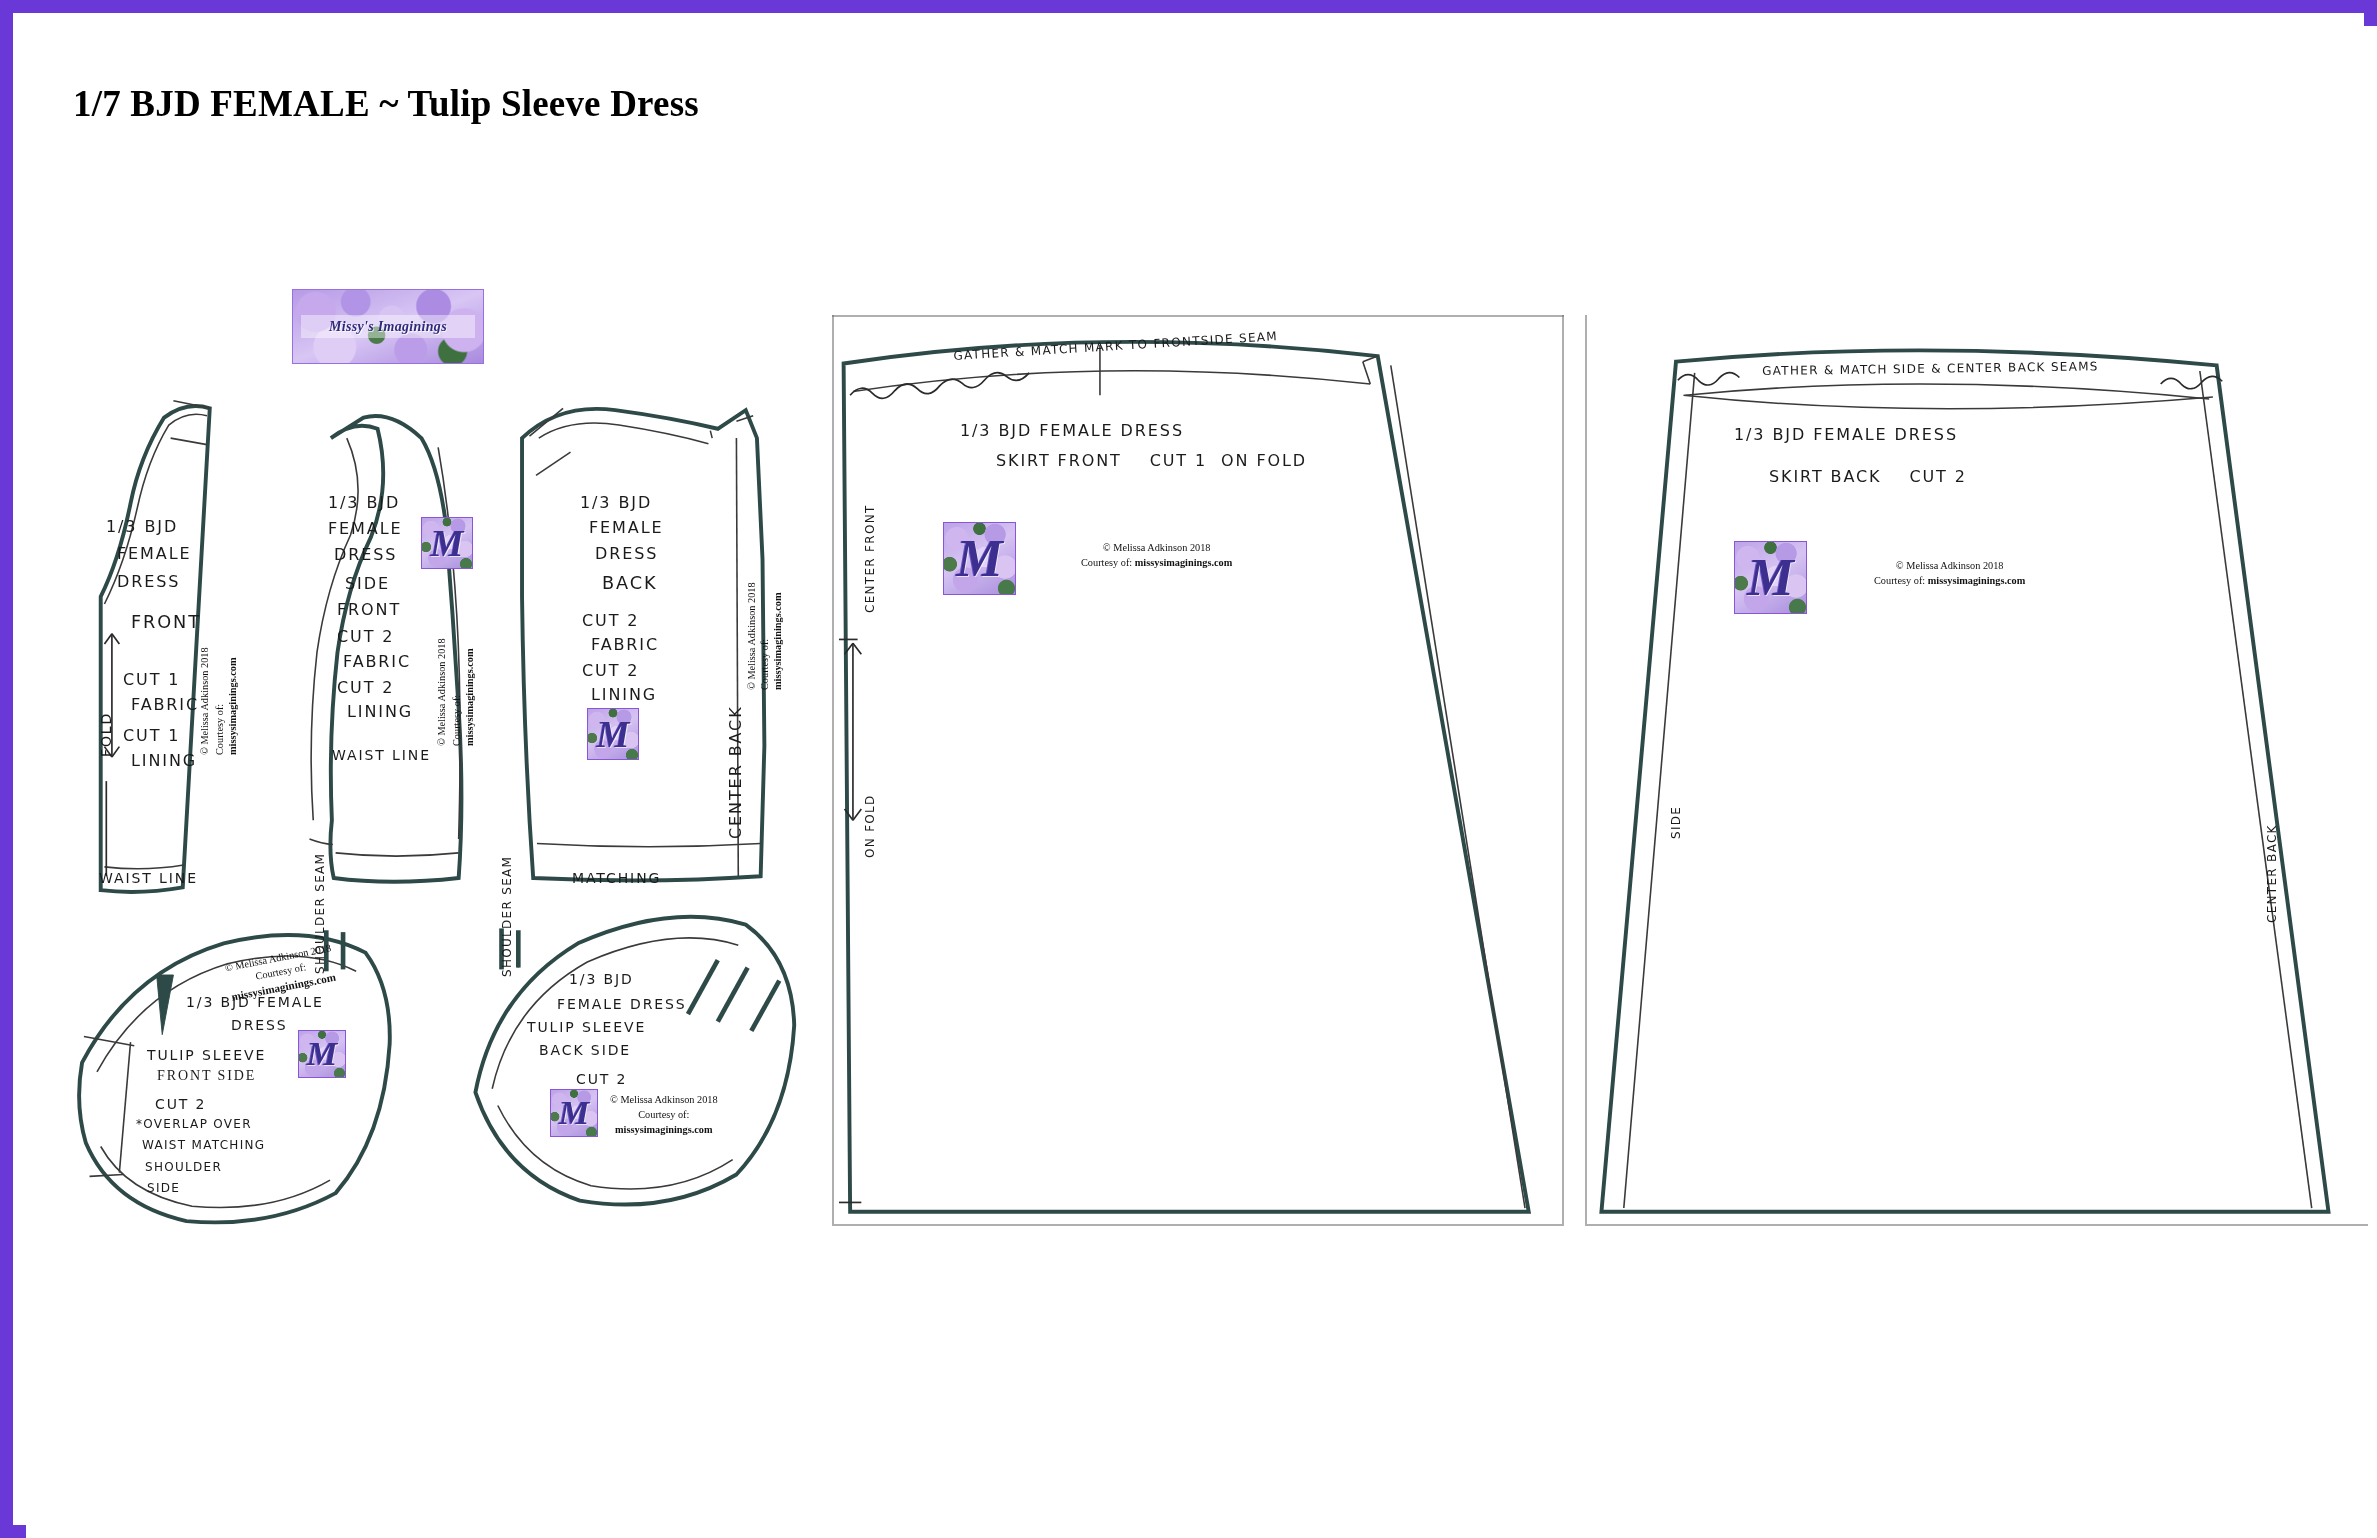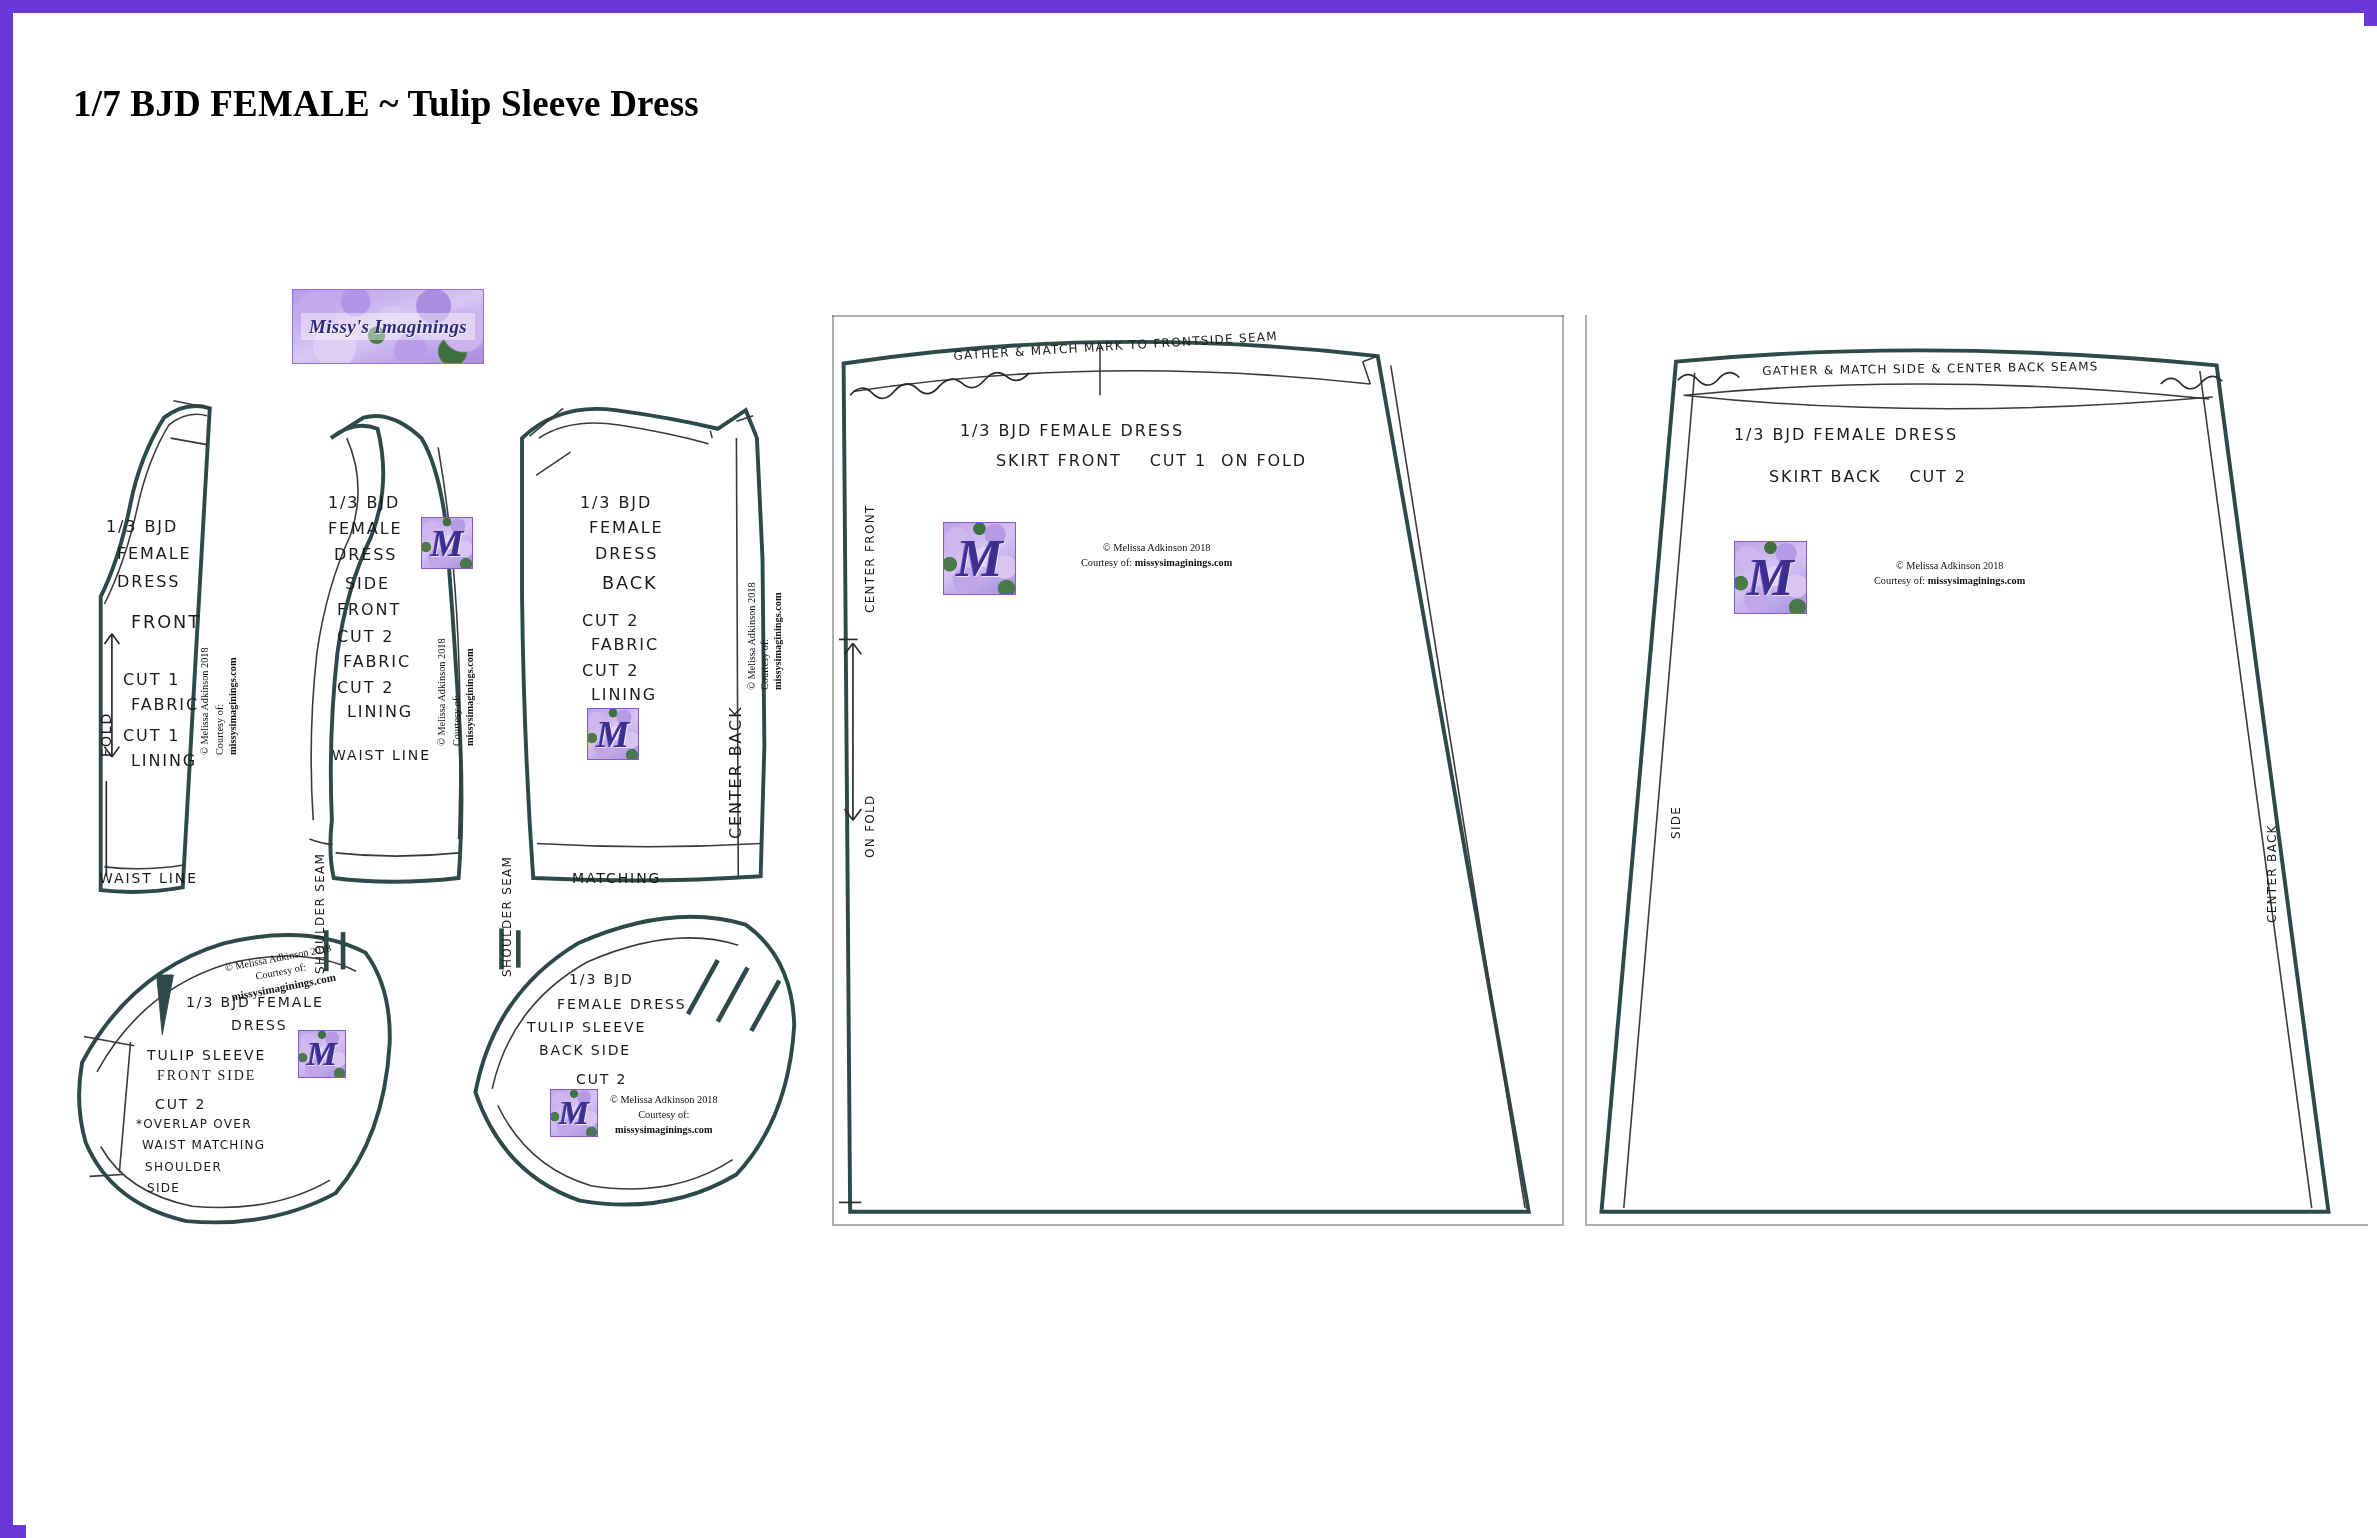--- a/index.html
+++ b/index.html
@@ -117,21 +117,21 @@
     display:flex; align-items:center; justify-content:center;
   }
   #banner .bannerband{
     width:92%; padding:2.8px 0;
     background:rgba(255,255,255,.42);
     text-align:center;
   }
   #banner .bannertext{
     font-family:"Liberation Serif", serif;
     font-weight:bold; font-style:italic;
-    font-size:19px; color:#2e2a7a;
+    font-size:14px; color:#2e2a7a;
     text-shadow:0.9px 0.9px 0 #ffffffcc;
     letter-spacing:0.3px;
   }
   
   #draw{ position:absolute; left:0; top:0; width:2377px; height:1538px; pointer-events:none; }
   .pc{ fill:#fff; stroke:#2e4a48; stroke-width:4.2; }
   .pc-thin{ fill:none; stroke:#3a3a3a; stroke-width:1.7; }
   .dart{ fill:#2e4a48; stroke:#2e4a48; stroke-width:1; }
   .arrowline{ fill:none; stroke:#2b2b2b; stroke-width:1.8; }
   .squiggle{ fill:none; stroke:#2b2b2b; stroke-width:1.8; }

